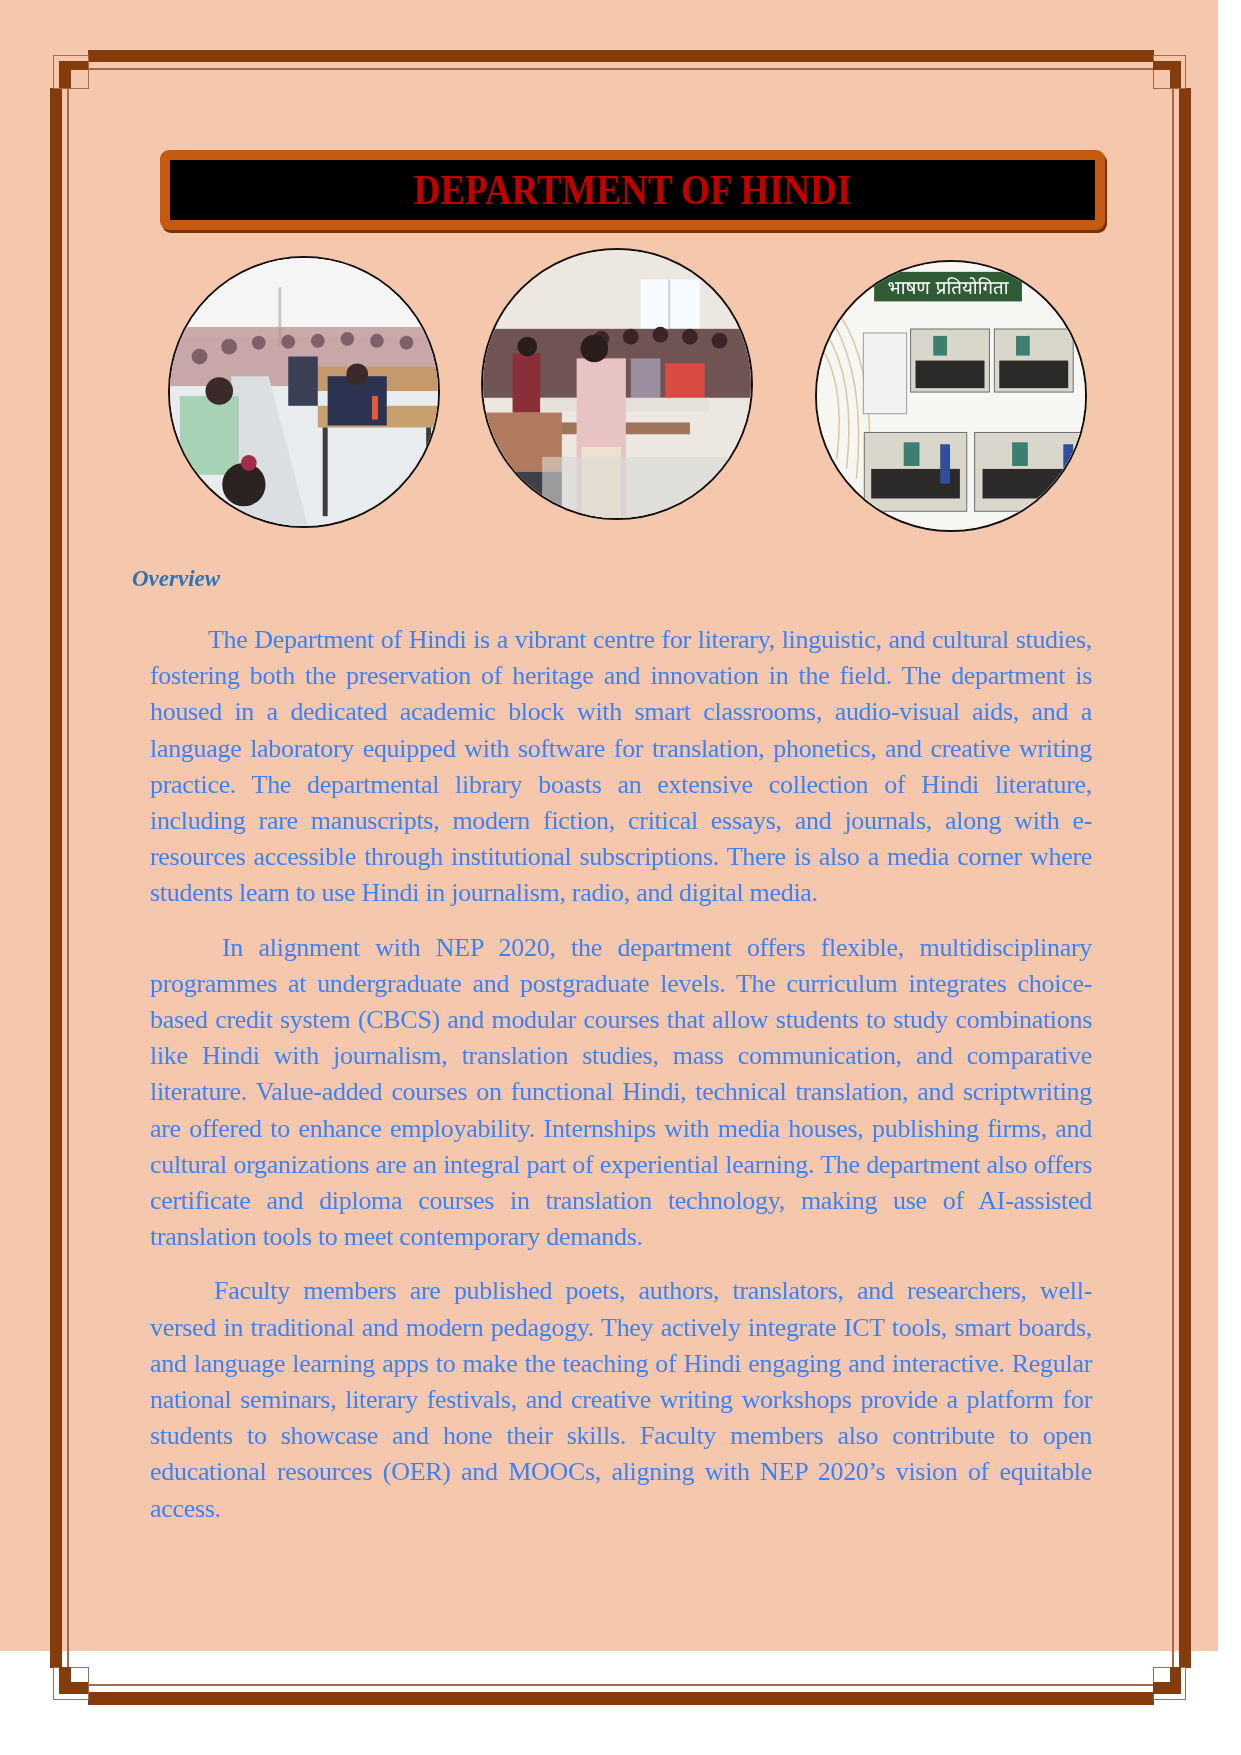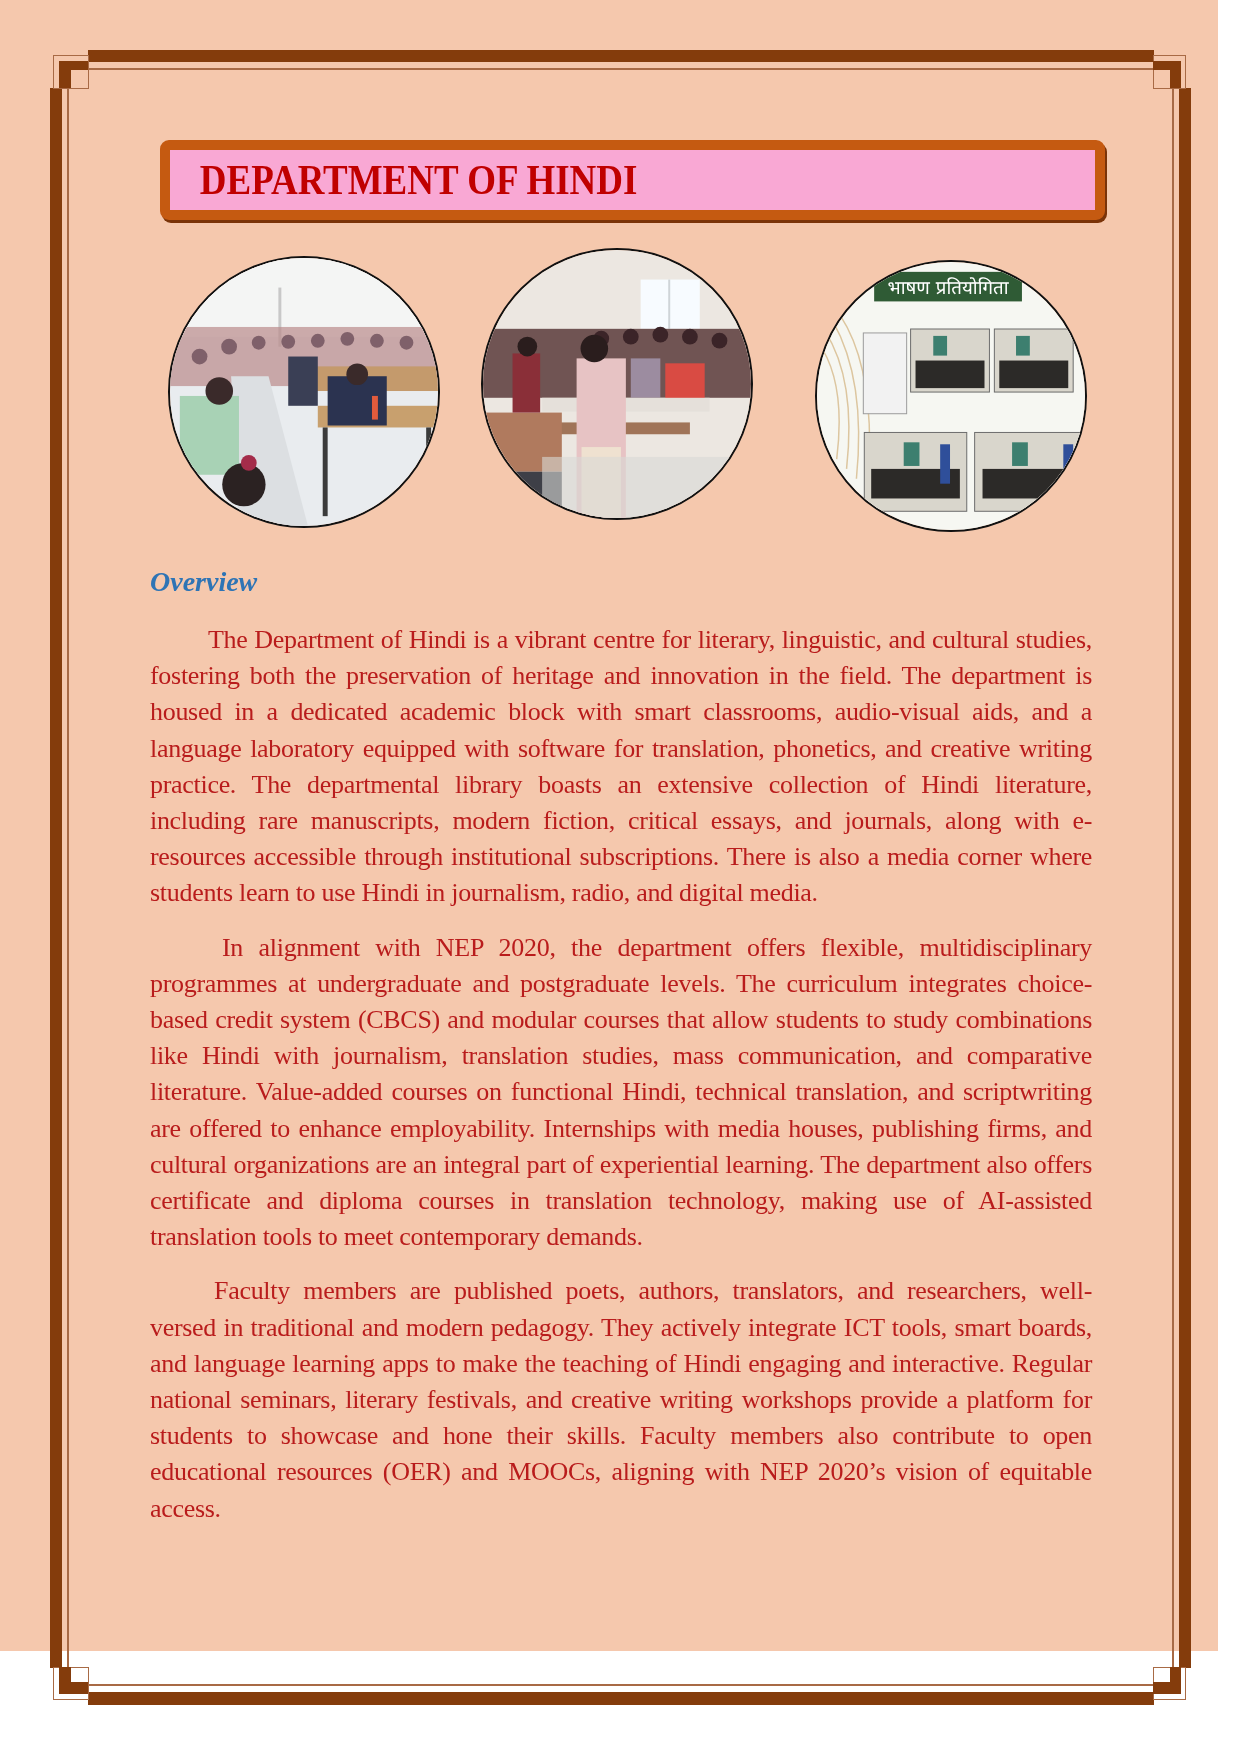--- a/index.html
+++ b/index.html
@@ -11,46 +11,46 @@
   .page-bg {
     position:absolute; left:0; top:0; width:1218px; height:1651px;
     background:#f5c8ad;
   }
   .bar { position:absolute; background:#843c0c; }
   .thin { position:absolute; background:#a86a45; }
   .corner-sq { position:absolute; background:#843c0c; }
   .corner-outline { position:absolute; border:1.5px solid #a86a45; box-sizing:border-box; }
 
   .title-box {
-    position:absolute; left:160px; top:140px; width:945px; height:80px;
+    position:absolute; left:160px; top:150px; width:945px; height:80px;
     box-sizing:border-box;
     border:10px solid #c55a11; border-radius:9px;
-    background:#f9a8d4;
+    background:#000000;
     box-shadow: 2px 3px 0 #7a3308;
-    display:flex; align-items:center; 
+    display:flex; align-items:center; justify-content:center;
   }
   .title-text {
     color:#c00000; font-weight:bold; font-size:42px; letter-spacing:0px;
     font-family:"Liberation Serif", serif;
     transform:scaleX(0.88);
   }
 
   .photo {
     position:absolute; width:272px; height:272px; border-radius:50%;
     border:2px solid #111; box-sizing:border-box; overflow:hidden;
   }
   .photo svg { width:100%; height:100%; display:block; }
 
   .overview-heading {
-    position:absolute; left:150px; top:566px;
-    color:#2e74b5; font-style:italic; font-weight:bold; font-size:28px;
+    position:absolute; left:132px; top:566px;
+    color:#2e74b5; font-style:italic; font-weight:bold; font-size:23px;
   }
   .content {
     position:absolute; left:150px; top:622px; width:942px;
-    color:#b91c1c; font-size:26px; line-height:36.2px;
+    color:#3b82f6; font-size:26px; line-height:36.2px;
     text-align:justify;
     letter-spacing:-0.3px;
   }
   .content p { margin:0 0 18px 0; text-indent:58px; }
   .content p.p2 { text-indent:72px; }
   .content p.p3 { text-indent:64px; }
 </style>
 </head>
 <body>
 

